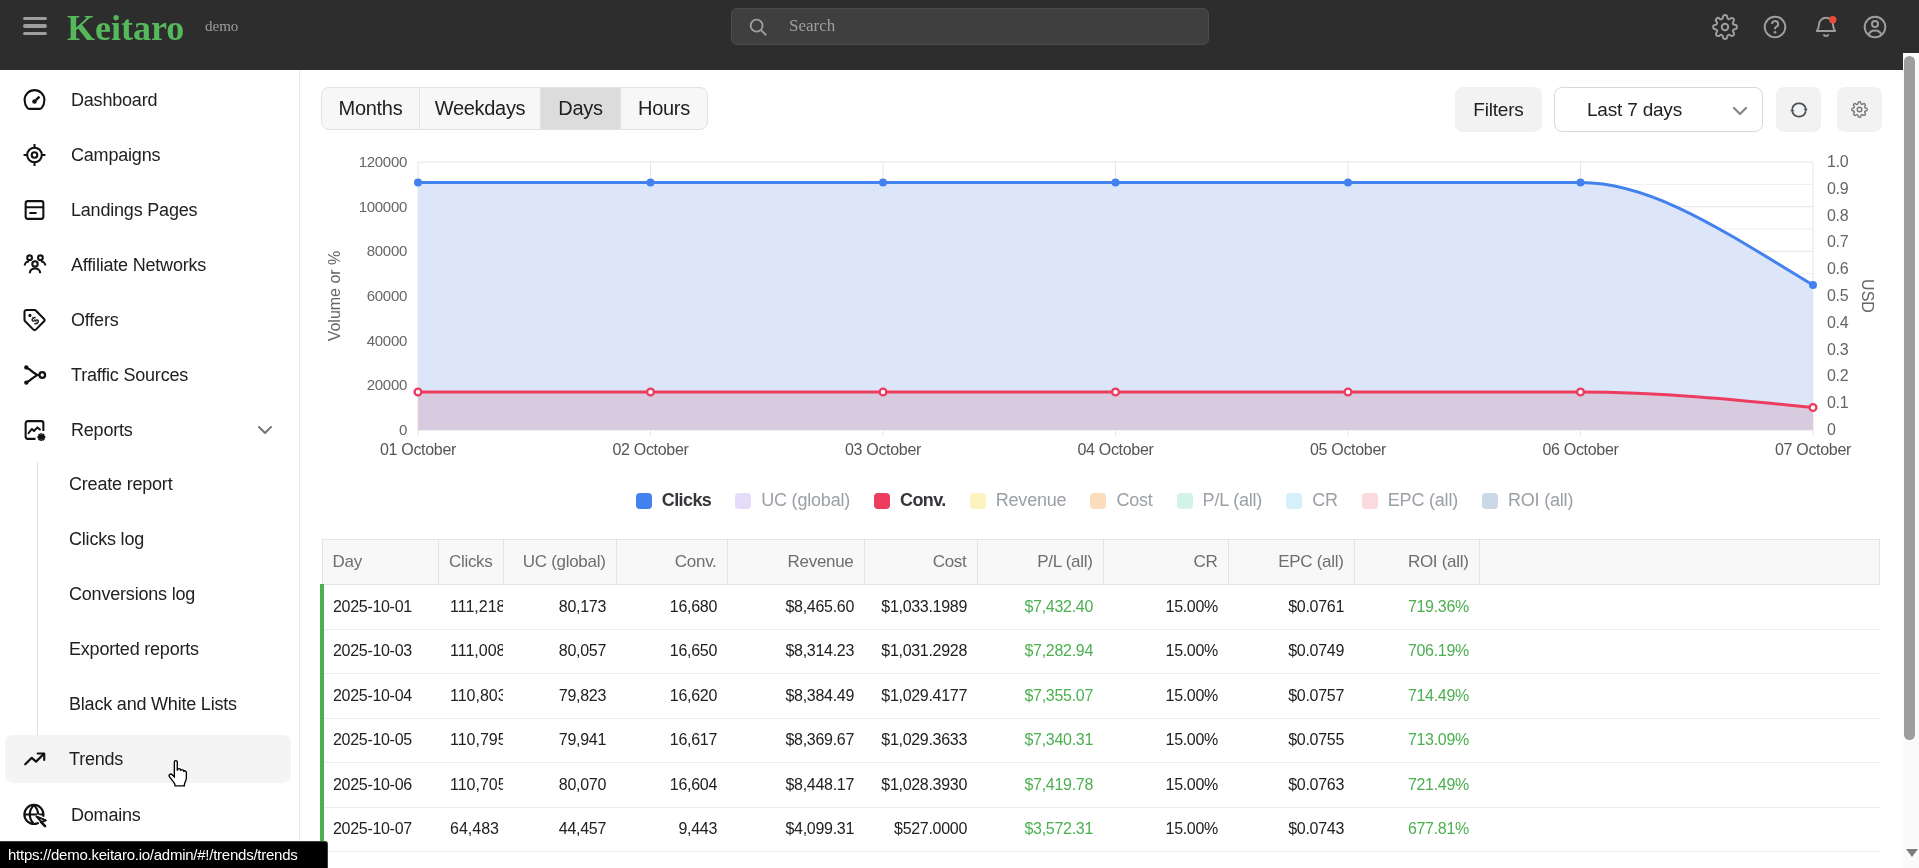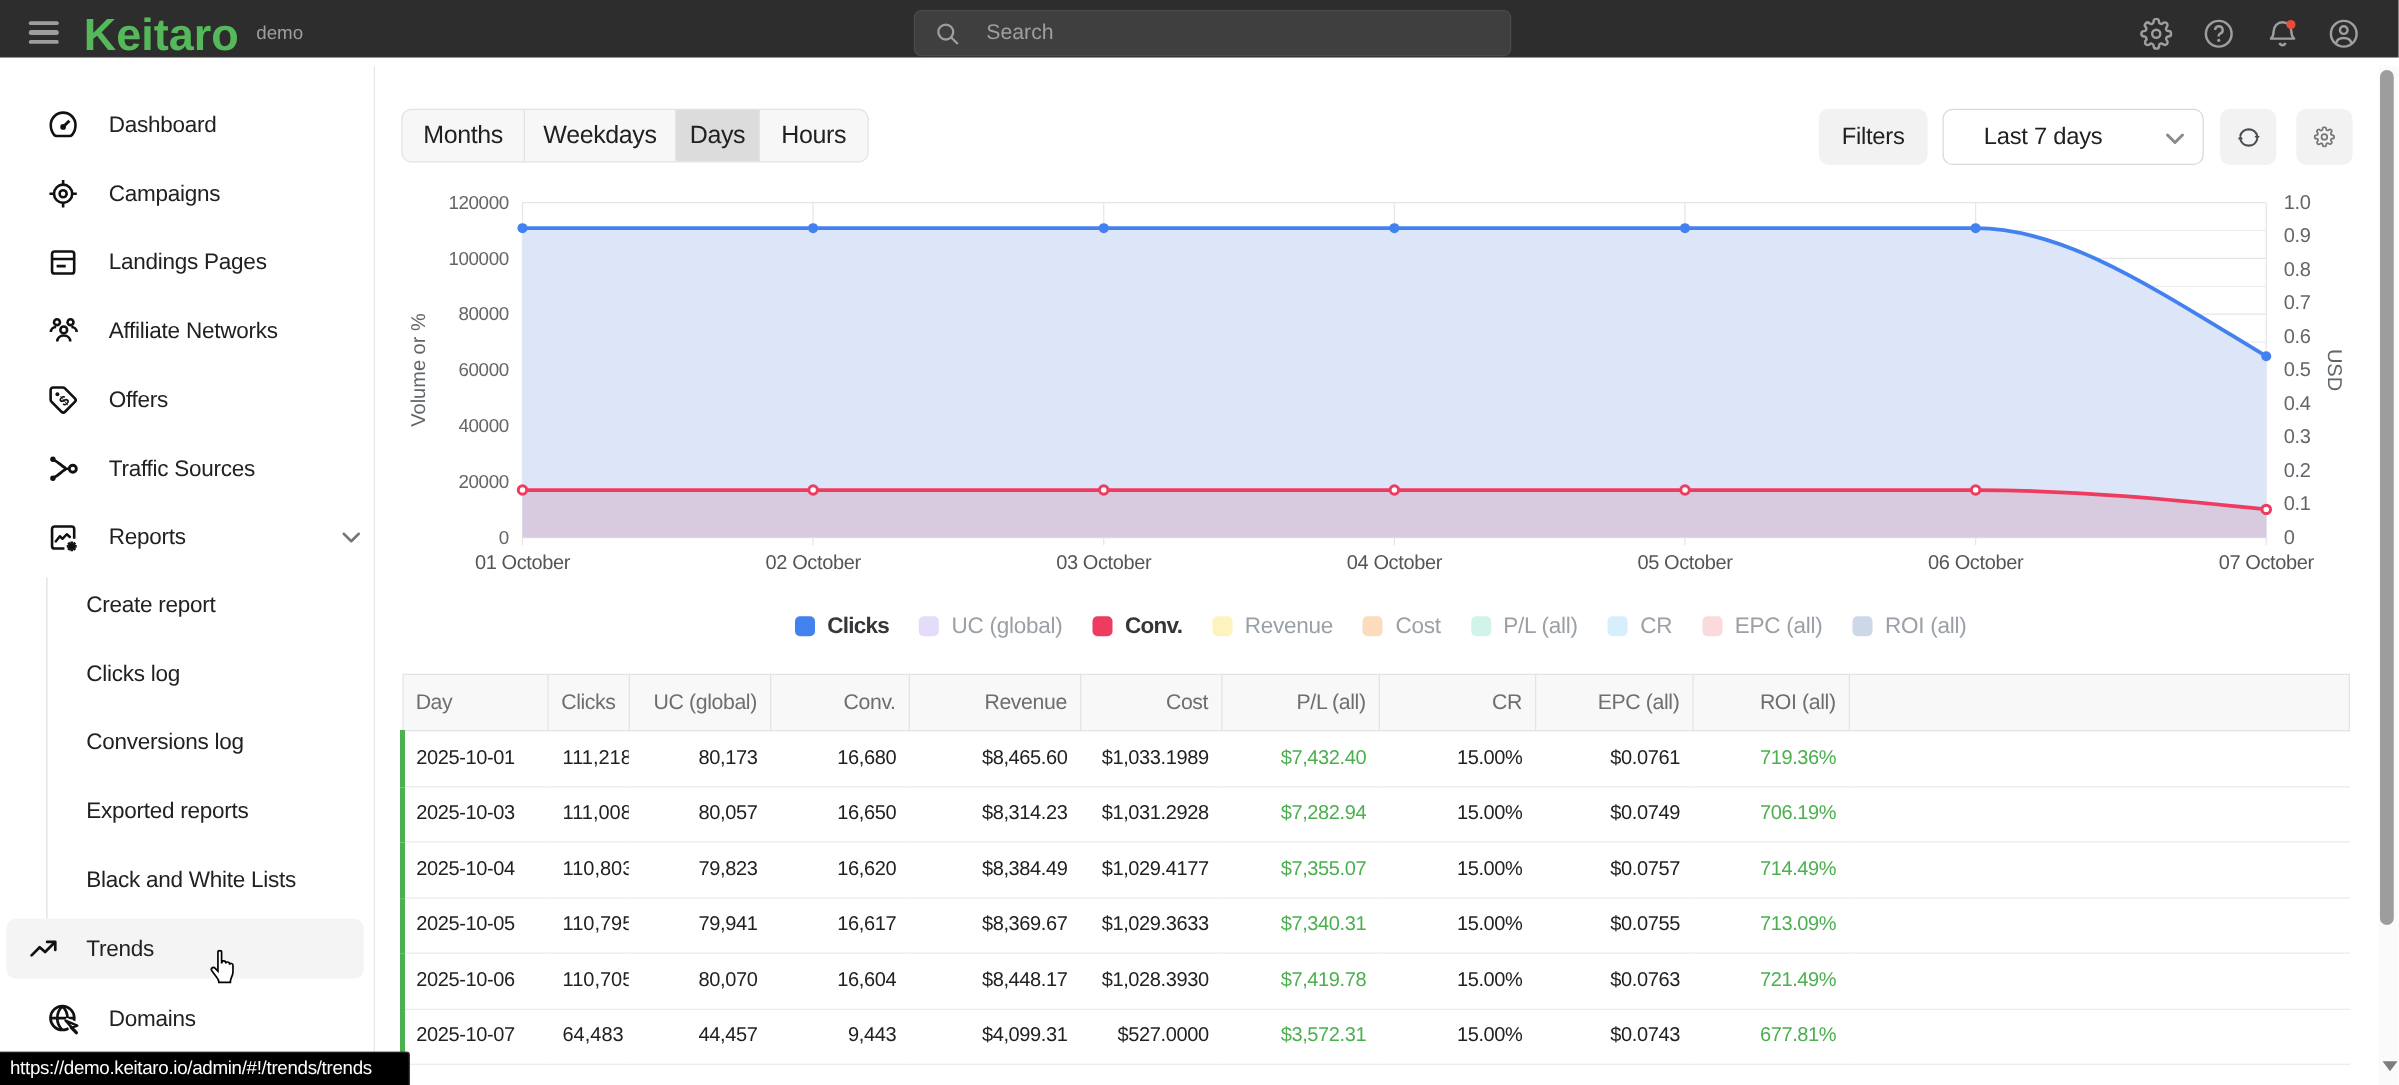--- a/index.html
+++ b/index.html
@@ -1,32 +1,32 @@
 <!DOCTYPE html>
 <html><head>
 <meta charset="utf-8">
 <style>
 * { margin:0; padding:0; box-sizing:border-box; }
 html,body { width:1919px; height:868px; overflow:hidden; background:#fff;
   font-family:"Liberation Sans", sans-serif; }
 #page { position:relative; width:1919px; height:868px; }
 
 
-#topbar { position:absolute; left:0; top:0; width:1919px; height:46px; background:#2d2d2d; }
+#topbar { position:absolute; left:0; top:0; width:1919px; height:70px; background:#2d2d2d;font-family:Liberation Serif, serif; }
 #burger { position:absolute; left:23px; top:17px; width:24px; height:19px; }
 #burger div { height:3.2px; background:#9e9e9e; border-radius:2px; margin-bottom:4.2px; }
 #logo { position:absolute; left:67px; top:7px; font-size:36px; font-weight:bold; color:#55b85a; letter-spacing:0px; }
 #demo { position:absolute; left:205px; top:18px; font-size:15px; color:#9e9e9e; }
 #search { position:absolute; left:731px; top:8px; width:478px; height:37px; background:#3f3f3f; border:1px solid #4b4b4b; border-radius:6px; }
 #search span { position:absolute; left:57px; top:7px; font-size:17px; color:#9e9e9e; }
 .tbicon { position:absolute; top:14px; }
 
 
 #sidebar { position:absolute; left:0; top:53px; width:300px; height:815px; background:#fff; border-right:1px solid #e7e7e7; }
-.mi { position:absolute; left:16px; width:332px; height:55px;padding-left:48px; }
+.mi { position:absolute; left:0; width:332px; height:55px;padding-left:48px; }
 .mi .txt { position:absolute; left:71px; top:50%; transform:translateY(-50%); font-size:18px; color:#212121; letter-spacing:-0.2px; }
 .mi svg.icon { position:absolute; left:22px; top:50%; transform:translateY(-50%); }
 .smi { position:absolute; left:69px; font-size:18px; color:#212121; letter-spacing:-0.2px; transform:translateY(-50%); }
 #subguide { position:absolute; left:37px; top:409px; width:1px; height:320px; background:#e0e0e0; }
 #trendsbox { position:absolute; left:5px; top:682px; width:286px; height:48px; background:#f4f4f4; border-radius:8px; }
 
 
 #main { position:absolute; left:300px; top:53px; width:1619px; height:815px; background:#fff; }
 
 
@@ -71,21 +71,21 @@
 #statusbar { position:absolute; left:0; top:841px; width:328px; height:27px; background:#000000; border:1px solid #3c3c3c; border-left:none; border-bottom:none; border-top-right-radius:3px; color:#fff; font-size:15px; line-height:26px; padding-left:8px; letter-spacing:-0.25px; }
 </style>
 </head>
 <body>
 <div id="page">
 
   <div id="main">
     <div id="tabs">
       <div class="tab" style="width:98px">Months</div>
         <div class="tab" style="width:121px">Weekdays</div>
-        <div class="tab sel" style="width:67px">Days</div>
+        <div class="tab sel" style="width:80px">Days</div>
         <div class="tab" style="width:86px">Hours</div>
     </div>
     <div class="btn" id="filters">Filters</div>
     <div class="btn" id="select">
         <span>Last 7 days</span>
       <svg width="18" height="18" viewBox="0 0 18 18" style="position:absolute;right:13px;top:14px">
           <path d="M3 6 L9 12 L15 6" fill="none" stroke="#8a8a8a" stroke-width="2.4" stroke-linecap="round" stroke-linejoin="round"></path>
         </svg>
     </div>
     <div class="btn" id="refreshbtn">

